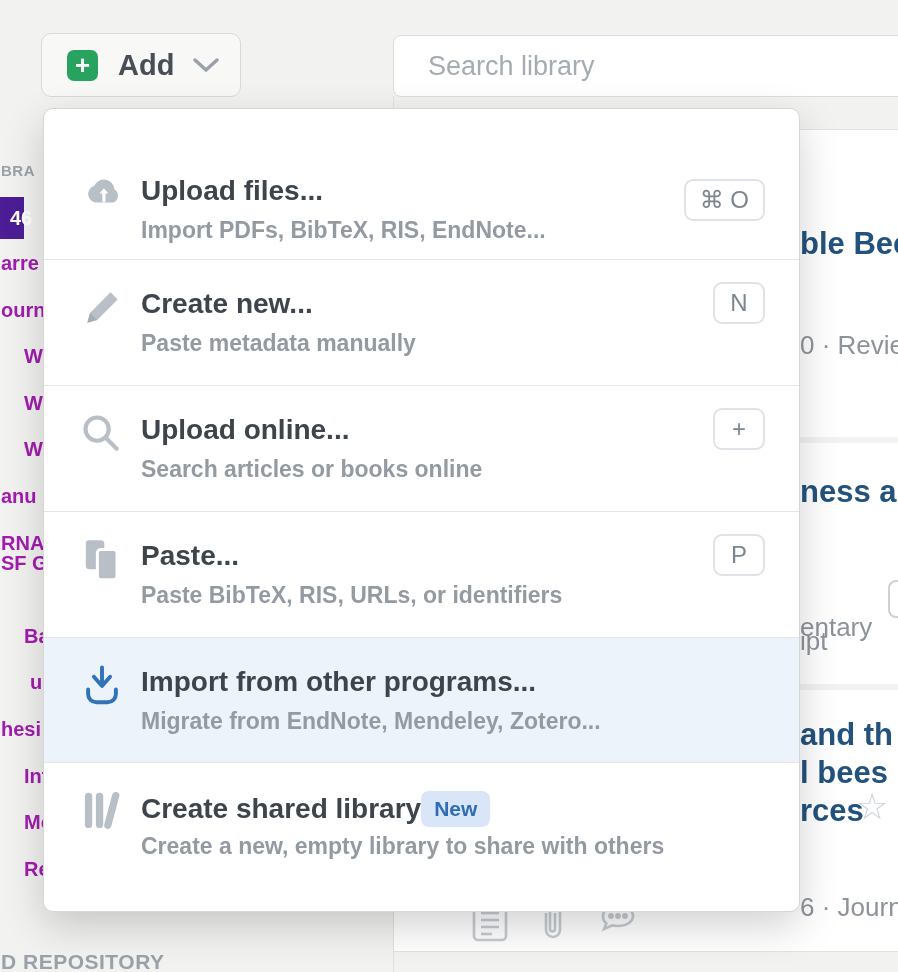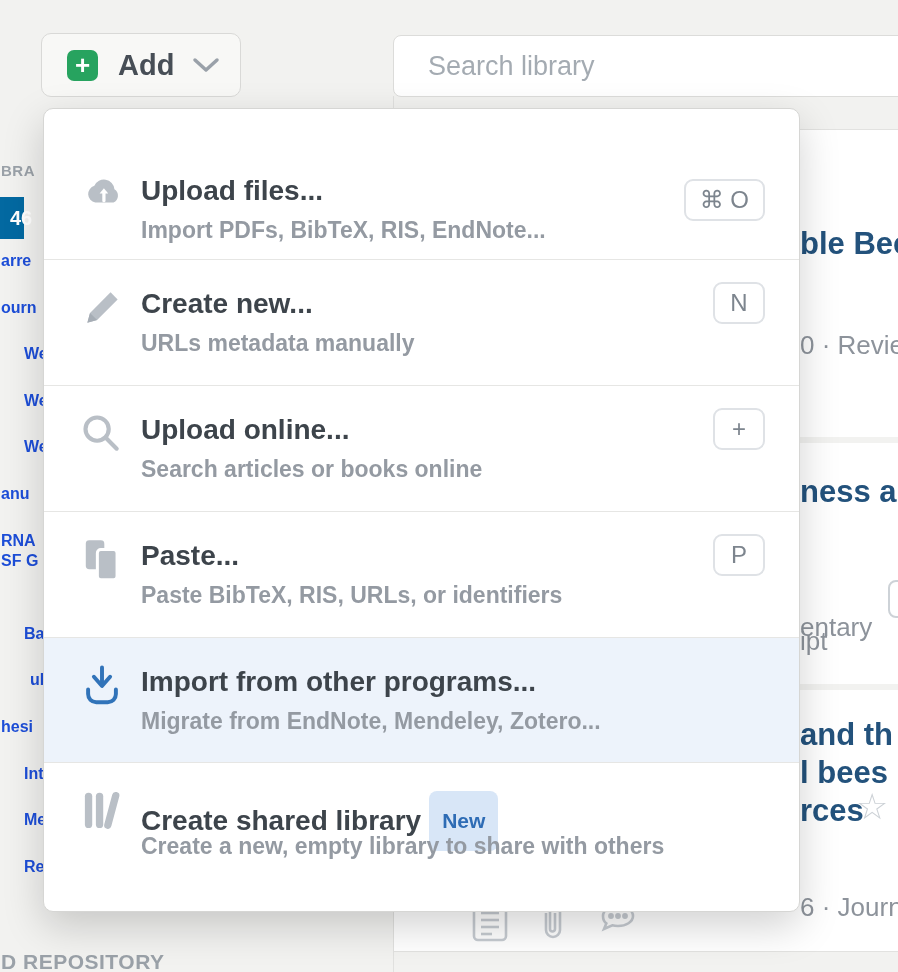--- a/index.html
+++ b/index.html
@@ -16,23 +16,23 @@
   .add-label { margin-left:20px; font-size:29px; font-weight:bold; color:#474e56; }
   .add-chevron { margin-left:18px; }
 
   .search-box { position:absolute; left:393px; top:35px; width:520px; height:62px;
     background:#fff; border:1.5px solid #dcdcda; border-radius:8px; z-index:2; }
   .search-box input { width:100%; height:100%; border:none; outline:none; background:transparent;
     padding-left:34px; font-size:27px; font-family:"Liberation Sans", sans-serif; color:#3d444b; }
   .search-box input::placeholder { color:#a4abb2; }
 
   
-  .side-frag { position:absolute; font-weight:bold; font-size:16px; color:#1d4ed8; white-space:nowrap; z-index:1; cursor:pointer; }
+  .side-frag { position:absolute; font-weight:bold; font-size:20px; color:#a21caf; white-space:nowrap; z-index:1; cursor:pointer; }
   .side-frag.caps { color:#9aa1a8; font-size:15px; letter-spacing:.5px; cursor:default; }
-  .sel-row { position:absolute; left:0; top:197px; width:24px; height:42px; background:#0369a1; z-index:1;
+  .sel-row { position:absolute; left:0; top:197px; width:24px; height:42px; background:#4c1d95; z-index:1;
     display:flex; align-items:center; cursor:pointer; }
   .sel-row .bar { width:4px; height:18px; background:#fff; margin-left:4px; border-radius:1px; }
   .sel-row .cnt { color:#fff; font-weight:bold; font-size:20px; margin-left:6px; }
   .side-border { position:absolute; left:393px; top:96px; width:1px; height:876px; background:#e1e1df; z-index:1; }
 
   
   .card-band { position:absolute; left:394px; width:504px; background:#fff; z-index:0; }
   .main-divider { position:absolute; left:394px; width:504px; height:1px; background:#e2e2e0; z-index:1; }
   .frag-title { position:absolute; left:800px; font-size:31px; font-weight:bold; color:#23527c; white-space:nowrap; z-index:1; cursor:pointer; }
   .frag-meta  { position:absolute; left:800px; font-size:26px; color:#8d939b; white-space:nowrap; z-index:1; }
@@ -54,22 +54,22 @@
   .mi.first .ic { top:36px; }
   .mi .t { position:absolute; left:97px; top:28px; font-size:28px; font-weight:bold; color:#3d444b; white-space:nowrap; display:flex; align-items:center; }
   .mi.first .t { top:40px; }
   .mi .s { position:absolute; left:97px; top:70px; font-size:23px; font-weight:bold; color:#949aa2; white-space:nowrap; }
   .mi.first .s { top:82px; }
   .kbd { position:absolute; right:34px; top:22px; min-width:52px; height:42px; padding:0 14px;
     border:2px solid #dfe2e6; border-radius:9px; background:#fff;
     display:flex; align-items:center; justify-content:center;
     font-size:24px; color:#7d858e; white-space:nowrap; }
   .mi.first .kbd { top:44px; }
-  .new-badge { margin-left:8px; background:#d8e6f7; color:#2e6cb5; font-size:21px; font-weight:bold;
-    padding:18px 13px; border-radius:8px; }
+  .new-badge { margin-left:0; background:#d8e6f7; color:#2e6cb5; font-size:21px; font-weight:bold;
+    padding:6px 13px; border-radius:8px; }
 </style>
 </head>
 <body>
 
 <div id="app">
 
   <div class="side-frag caps" style="left:1px; top:162px;">BRA</div>
   <div class="sel-row">
     <div class="bar"></div>
     <div class="cnt">46</div>
@@ -156,21 +156,21 @@
       <div class="s">Import PDFs, BibTeX, RIS, EndNote...</div>
       <div class="kbd">⌘ O</div>
     </div>
 
     <div class="mi h126">
       <svg class="ic" width="42" height="42" viewBox="0 0 36 36">
         <path d="M6 30l2.2-8L25 5.2 30.8 11 14 27.8 6 30z" fill="#b9bfc6"></path>
         <path d="M6 30l2.2-8 5.8 5.8L6 30z" fill="#a6adb5"></path>
       </svg>
       <div class="t">Create new...</div>
-      <div class="s">URLs metadata manually</div>
+      <div class="s">Paste metadata manually</div>
       <div class="kbd">N</div>
     </div>
 
     <div class="mi h126">
       <svg class="ic" width="42" height="42" viewBox="0 0 36 36" fill="none" stroke="#b9bfc6" stroke-width="3.4" stroke-linecap="round">
         <circle cx="14" cy="14" r="9.5"></circle>
           <line x1="21.5" y1="21.5" x2="30" y2="30"></line>
       </svg>
       <div class="t">Upload online...</div>
       <div class="s">Search articles or books online</div>

